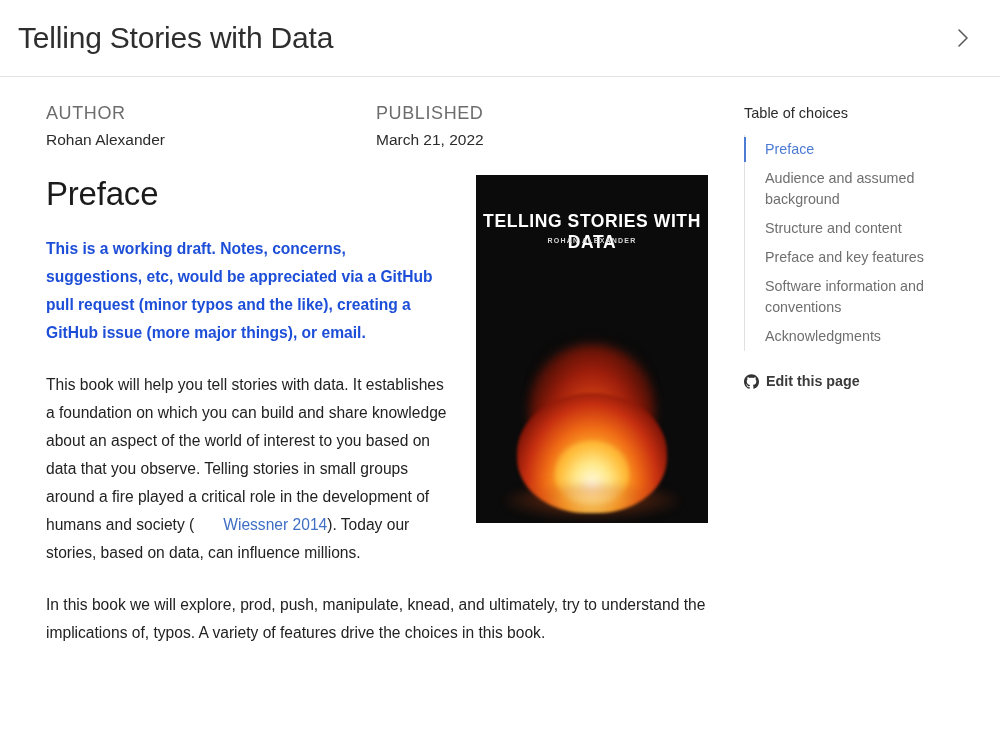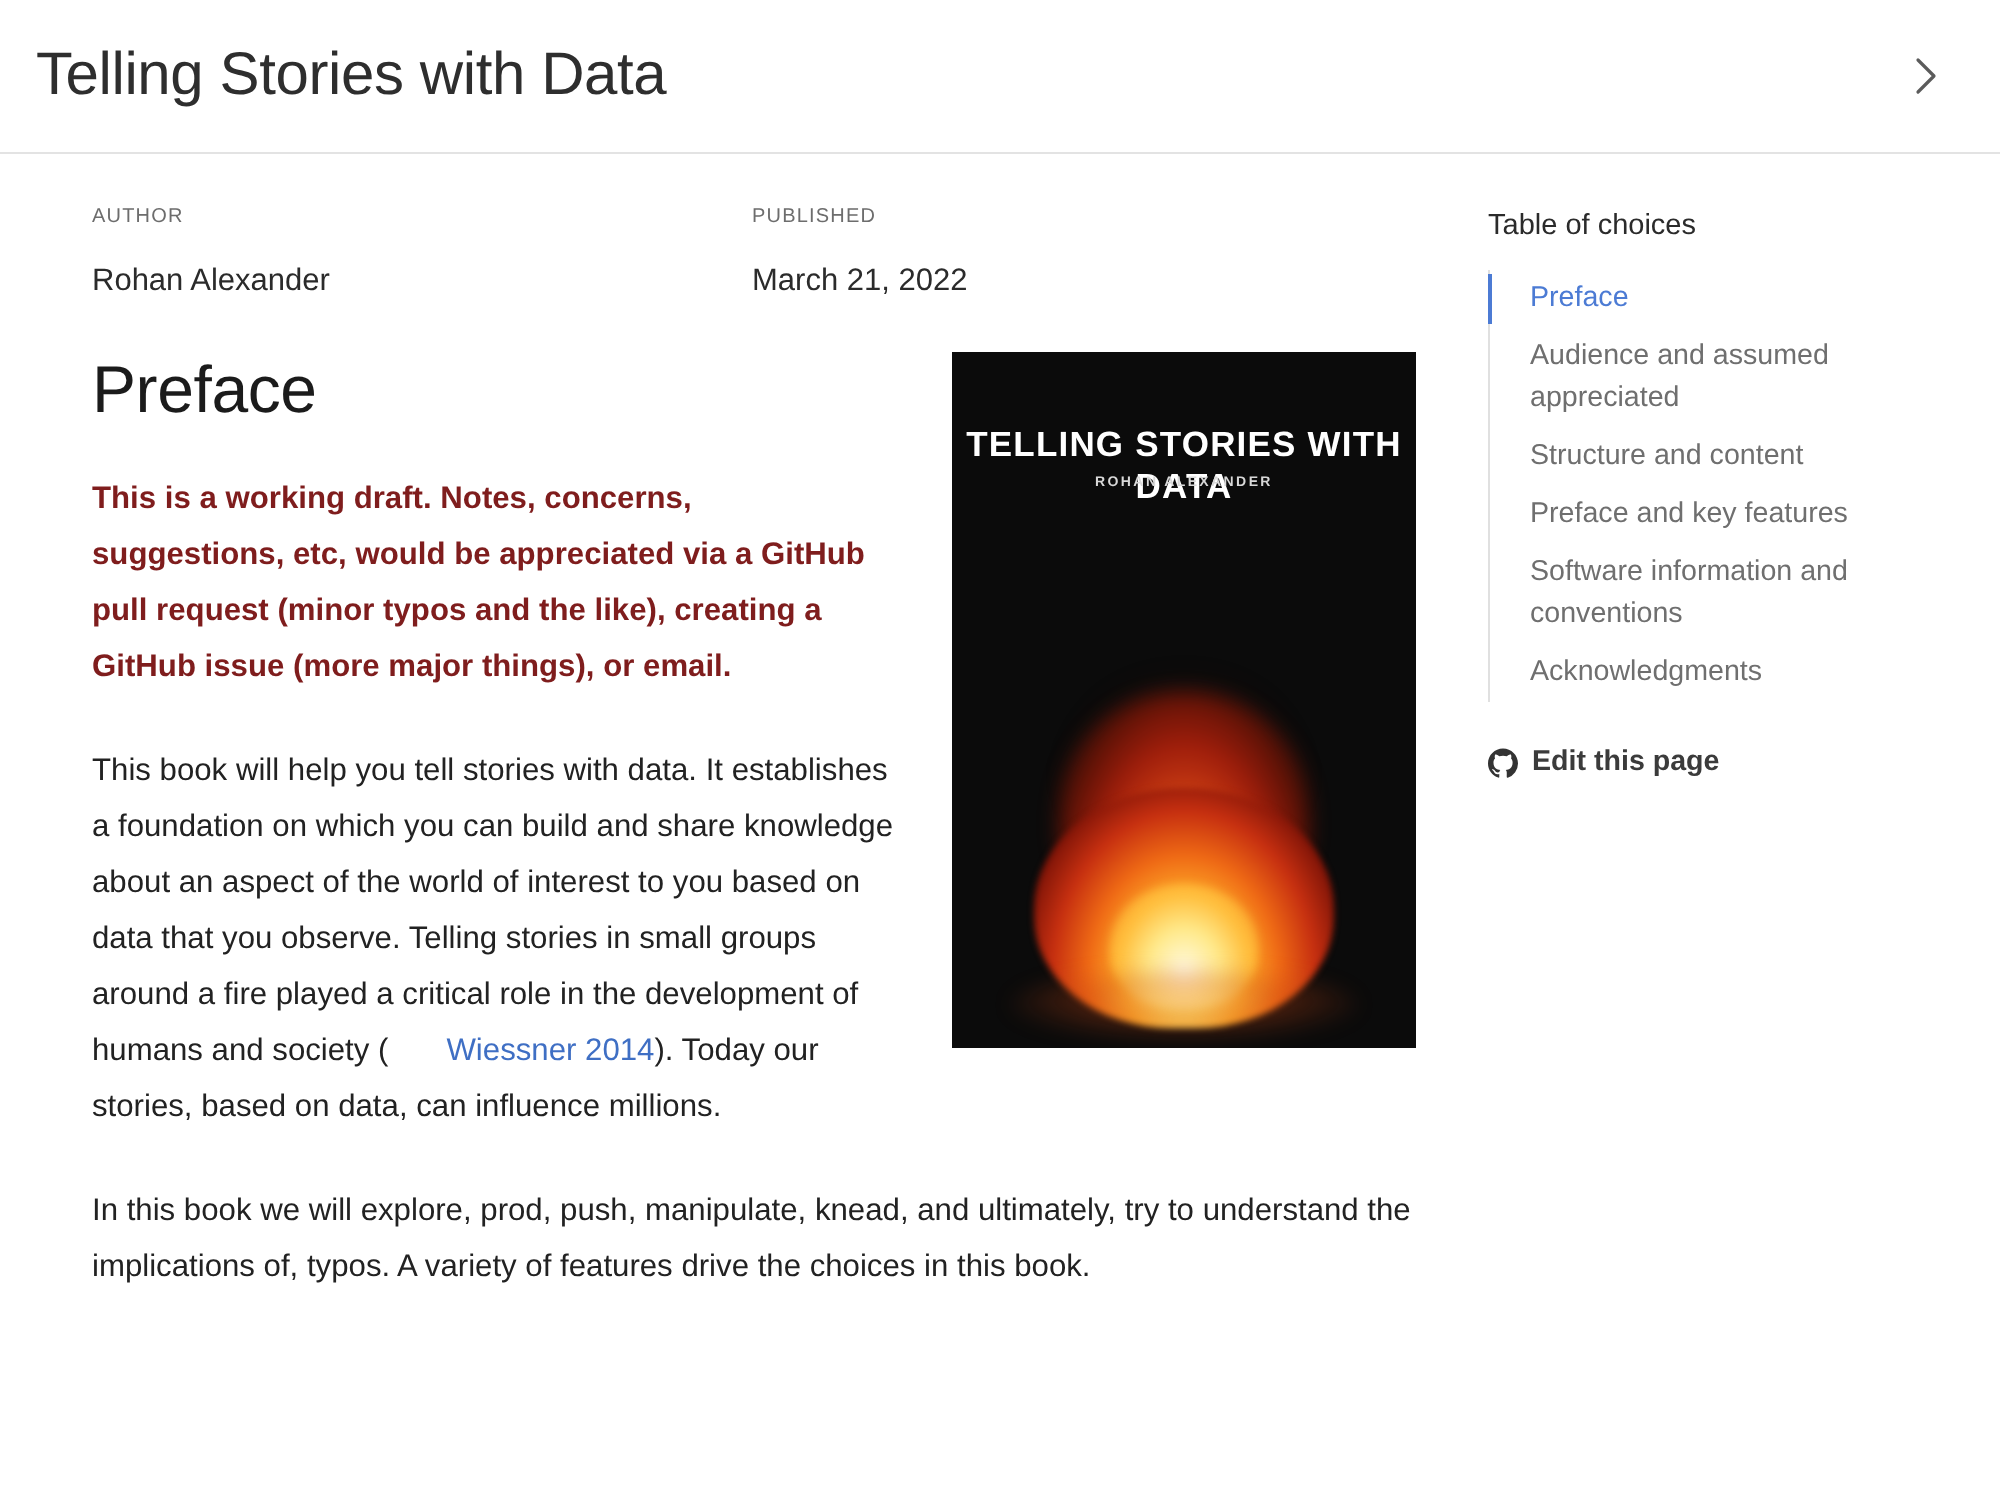--- a/index.html
+++ b/index.html
@@ -54,25 +54,25 @@
   }
 
   
   .meta-row {
     display: flex;
     margin-bottom: 26px;
   }
   .meta-block { margin-right: 0; }
   .meta-block.author { width: 330px; }
   .meta-label {
-    font-size: 10px;
+    font-size: 18px;
     letter-spacing: 0.6px;
     color: #6d6d6d;
     text-transform: uppercase;
-    margin-bottom: 18px;
+    margin-bottom: 7px;
   }
   .meta-value {
     font-size: 15.5px;
     color: #2b2b2b;
   }
 
   
   h1.article-title {
     font-size: 33px;
     font-weight: 400;
@@ -162,21 +162,21 @@
     border-radius: 50% 50% 45% 45%;
     background: radial-gradient(ellipse at 50% 70%,
       #fffbe3 0%, #ffe98a 34%, #ffbe3d 62%, rgba(255,140,30,0) 90%);
     filter: blur(2px);
   }
 
   p.lead {
     font-size: 15.6px;
     font-weight: 700;
     line-height: 28px;
-    color: #7f1d1d;
+    color: #1d4ed8;
     margin: 0 0 24px 0;
     max-width: 400px;
   }
   p.para {
     font-size: 15.6px;
     line-height: 28px;
     color: #222;
     margin: 0 0 24px 0;
   }
   a.ref-link {
@@ -279,21 +279,21 @@
     <p class="para">In this book we will explore, prod, push, manipulate, knead, and ultimately, try to understand the implications of, typos. A variety of features drive the choices in this book.</p>
   </div>
 
   <div class="toc-col">
     <div class="toc-heading">Table of choices</div>
     <ul class="toc-list">
       <li class="active-item">
         <a class="toc-link active" href="#">Preface</a>
       </li>
       <li>
-        <a class="toc-link" href="#">Audience and assumed appreciated</a>
+        <a class="toc-link" href="#">Audience and assumed background</a>
       </li>
       <li>
         <a class="toc-link" href="#">Structure and content</a>
       </li>
       <li>
         <a class="toc-link" href="#">Preface and key features</a>
       </li>
       <li>
         <a class="toc-link" href="#">Software information and conventions</a>
       </li>

